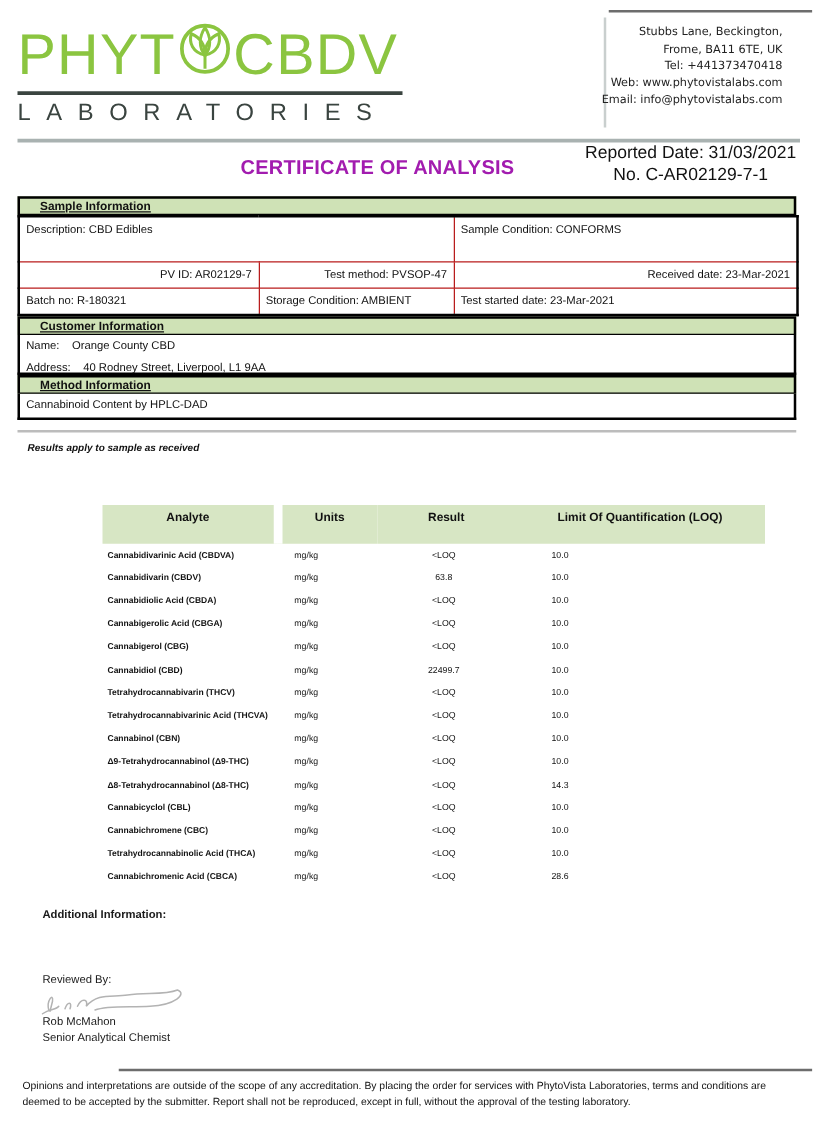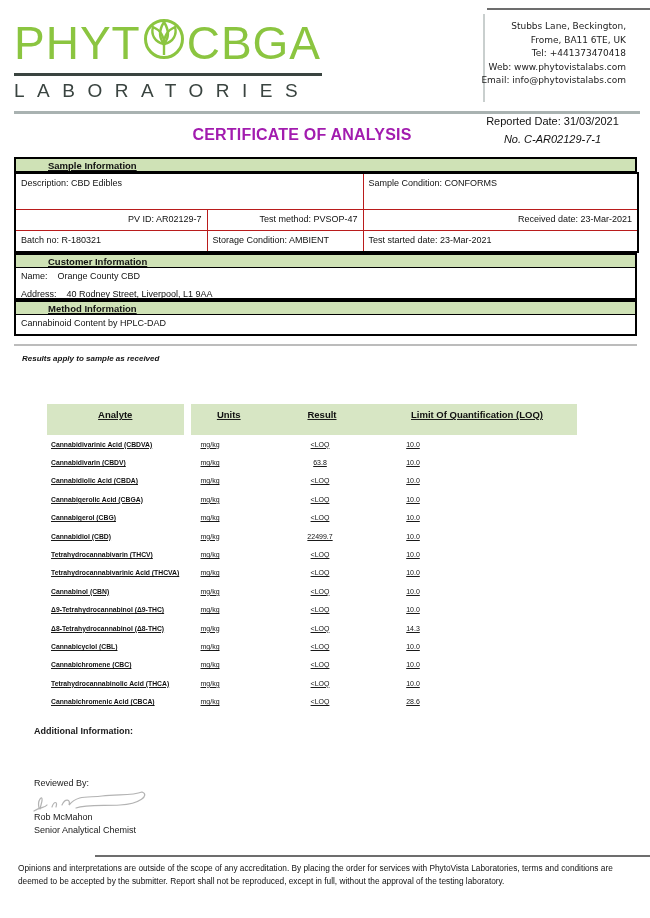--- a/index.html
+++ b/index.html
@@ -17,47 +17,47 @@
   .logo-word .leaf-o { margin:0 1px; }
   .logo-rule { margin-top:4px; height:3px; background:#3a4440; width:308px; }
   .logo-sub { margin-top:4px; color:#3a4440; font-size:19px; letter-spacing:12.5px; font-weight:400; white-space:nowrap; }
   .header-divider { position:absolute; left:483px; top:14px; width:2px; height:88px; background:#c9cfce; }
   .addr { position:absolute; right:24px; top:20px; width:220px; text-align:right;
           font-family:"DejaVu Sans", sans-serif; font-size:9px; line-height:13.5px; color:#222; }
   .header-rule { position:absolute; left:14px; top:111px; width:626px; height:3px; background:#a9b2b1; }
 
   
   .report-dates { position:absolute; left:455px; top:116px; width:195px; text-align:center;
-                  font-size:11px; line-height:10px; color:#111; }
-  .report-dates .no-line { margin-top:8px;font-style:italic; }
+                  font-size:14px; line-height:10px; color:#111; }
+  .report-dates .no-line { margin-top:8px; }
   .coa-title { position:absolute; left:0; top:126px; width:604px; text-align:center;
                font-size:16px; font-weight:bold; color:#a21caf; letter-spacing:.2px; }
 
   
   .info-wrap { position:absolute; left:14px; top:157px; width:623px; font-size:9px; color:#111; }
   .bar { height:15px; background:#cfe2b6; border:2px solid #000; border-bottom:1px solid #000;
-         display:flex; align-items:center; padding-left:32px; font-weight:bold; }
+         display:flex; align-items:center; padding-left:16px; font-weight:bold; }
   .bar span { text-decoration:underline; font-size:9.5px; }
   .itbl { width:623px; border-collapse:collapse; table-layout:fixed; }
   .itbl td { border:1px solid #b91c1c; padding:4px 5px 3px 5px; vertical-align:top; font-size:9px; }
   .itbl { border:2px solid #000; }
   .desc-row td { height:36px; }
   .r2 td { height:21px;text-align:right; }
   .r3 td { height:22px; }
   .box { border:2px solid #000; border-top:none; padding:3px 5px; }
   .cust-box { height:32px; }
   .cust-box .line2 { margin-top:8px; }
   .method-box { height:21px; }
   .prewrap { white-space:pre-wrap; }
 
   
   .mid-rule { position:absolute; left:14px; top:344px; width:623px; height:2px; background:#bcbcbc; }
   .results-note { position:absolute; left:22px; top:354px; font-size:8px; font-weight:bold; font-style:italic; color:#111; }
 
-  .rtbl { position:absolute; left:47px; top:404px; width:530px; border-collapse:collapse; table-layout:fixed;text-decoration:underline; }
+  .rtbl { position:absolute; left:82px; top:404px; width:530px; border-collapse:collapse; table-layout:fixed; }
   .rtbl th { background:#d7e6c4; font-size:9.5px; font-weight:bold; height:31px; vertical-align:top; padding-top:5px; text-align:center; color:#111; }
   .rtbl th.c-analyte { border-right:7px solid #ffffff; }
   .rtbl td { height:18.4px; font-size:7px; vertical-align:middle; color:#111; padding:0; }
   .rtbl td.c-analyte { text-align:left; padding-left:4px; font-weight:bold; font-size:6.8px; }
   .rtbl td.c-units { text-align:center; padding-right:34px; }
   .rtbl td.c-result { text-align:center; padding-right:4px; }
   .rtbl td.c-loq { text-align:center; padding-right:128px; }
 
   
   .addl-info { position:absolute; left:34px; top:726px; font-size:9px; font-weight:bold; }
@@ -81,21 +81,21 @@
       <span>PHYT</span>
       <span class="leaf-o">
         <svg width="44" height="46" viewBox="0 0 44 46">
           <circle cx="22" cy="23" r="18.5" fill="none" stroke="#8bc540" stroke-width="3"></circle>
           <path d="M22 6 C17 14 17 22 22 28 C27 22 27 14 22 6 Z" fill="none" stroke="#8bc540" stroke-width="2.4"></path>
           <path d="M22 28 C12 26 9 18 11 11 C18 14 22 20 22 28 Z" fill="none" stroke="#8bc540" stroke-width="2.4"></path>
           <path d="M22 28 C32 26 35 18 33 11 C26 14 22 20 22 28 Z" fill="none" stroke="#8bc540" stroke-width="2.4"></path>
           <line x1="22" y1="28" x2="22" y2="39" stroke="#8bc540" stroke-width="2.4"></line>
         </svg>
       </span>
-      <span>CBGA</span>
+      <span>CBDV</span>
     </div>
     <div class="logo-rule"></div>
     <div class="logo-sub">LABORATORIES</div>
   </div>
 
   <div class="header-divider"></div>
 
   <div class="addr">
     <div>Stubbs Lane, Beckington,</div>
     <div>Frome, BA11 6TE, UK</div>

